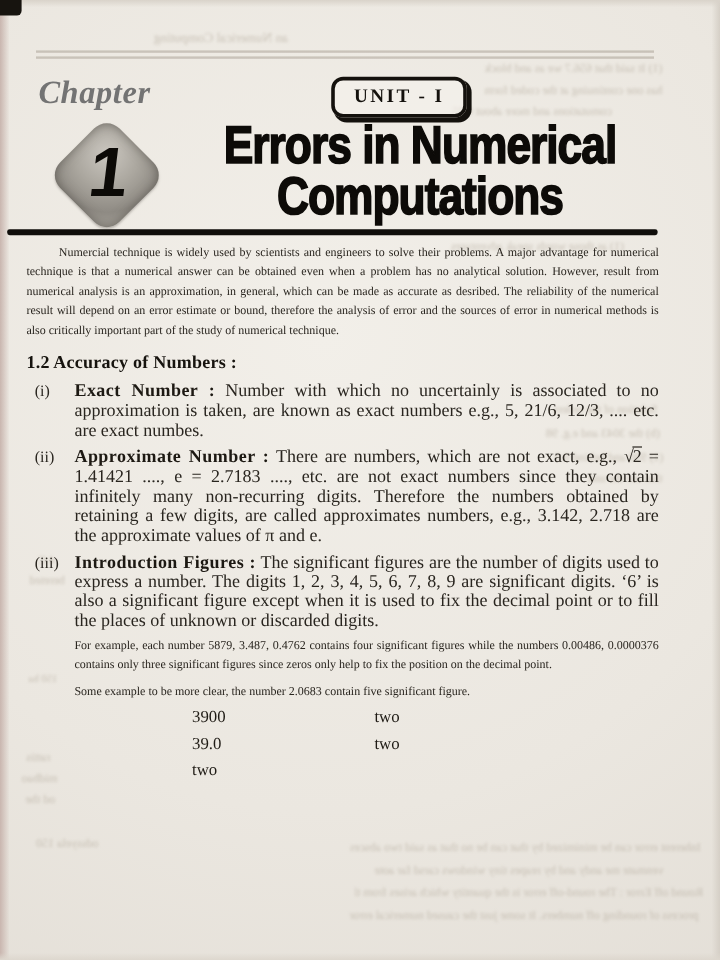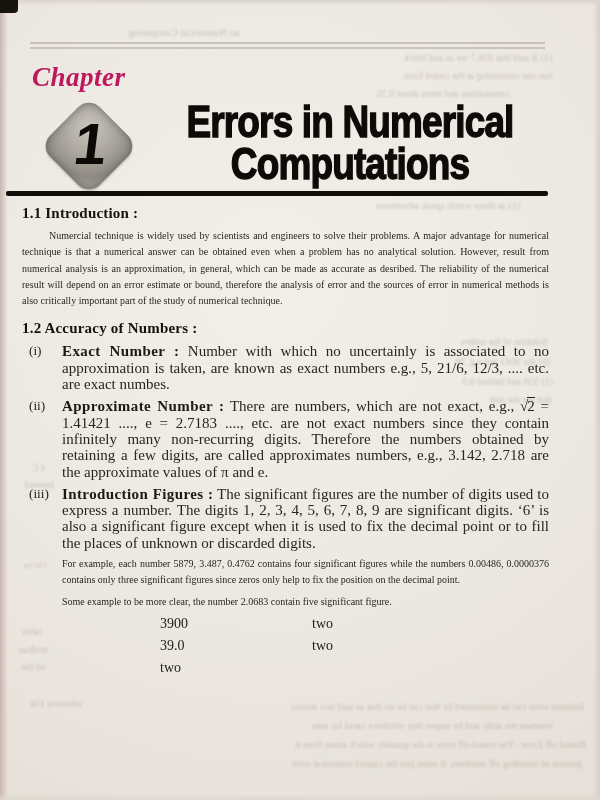--- a/index.html
+++ b/index.html
@@ -24,21 +24,21 @@
   
   .ghost{
     position:absolute;color:#aba192;opacity:.55;filter:blur(1.2px);
     font-family:"Liberation Serif",serif;transform:scaleX(-1);
     white-space:nowrap;overflow:hidden;pointer-events:none;
   }
   .ghost-rule{position:absolute;height:2px;background:rgba(158,148,135,.45);filter:blur(.6px);}
   
   .chapter-label{
     position:absolute;left:32px;top:64px;
-    font:bold italic 27px/1 "Liberation Serif",serif;color:#be185d;letter-spacing:.5px;
+    font:bold italic 27px/1 "Liberation Serif",serif;color:#737373;letter-spacing:.5px;
   }
   .unit-badge{
     position:absolute;left:276px;top:64px;
     padding:4px 16px 5px;border:3px solid #14110d;border-radius:10px;
     box-shadow:3px 3px 0 1px #14110d;background:rgba(246,243,236,.55);
     font:bold 16px/1.2 "Liberation Serif",serif;letter-spacing:2px;color:#14110d;
   }
   .diamond{
     position:absolute;left:54px;top:111px;width:70px;height:70px;
     transform:rotate(45deg);border-radius:15px;
@@ -104,32 +104,32 @@
   <div class="ghost" style="left:2px;top:626px;width:40px;font-size:10px">rattis</div>
   <div class="ghost" style="left:2px;top:644px;width:46px;font-size:10px">midbao</div>
   <div class="ghost" style="left:4px;top:661px;width:42px;font-size:10px">od the</div>
   <div class="ghost" style="left:2px;top:698px;width:80px;font-size:10px">odssyela 150</div>
   <div class="ghost" style="left:292px;top:701px;width:292px;font-size:10px">Inherent error can be minimized by that can be no that as said two abscessed</div>
   <div class="ghost" style="left:288px;top:720px;width:265px;font-size:10px">venmate me andy and by reapes tiny windows carsd far aote</div>
   <div class="ghost" style="left:296px;top:739px;width:290px;font-size:10px">Round off Error : The round-off error is the quantity which arises from the</div>
   <div class="ghost" style="left:284px;top:758px;width:298px;font-size:10px">process of rounding off numbers. It some just the caused numerical error</div>
 
   <div class="chapter-label">Chapter</div>
+  <div class="unit-badge">UNIT - I</div>
   <div class="diamond">
     <span class="one">1</span>
   </div>
   <div class="title-wrap">
     <div class="title-line">Errors in Numerical</div>
     <div class="title-line">Computations</div>
   </div>
   <div class="thick-rule"></div>
 
   <div class="content">
 
-    <h2 class="h-intro">1.1 Introduction :</h2>
     <p class="intro">Numercial technique is widely used by scientists and engineers to solve their problems. A major advantage for numerical technique is that a numerical answer can be obtained even when a problem has no analytical solution. However, result from numerical analysis is an approximation, in general, which can be made as accurate as desribed. The reliability of the numerical result will depend on an error estimate or bound, therefore the analysis of error and the sources of error in numerical methods is also critically important part of the study of numerical technique.</p>
 
     <h2 class="h-acc">1.2 Accuracy of Numbers :</h2>
 
     <div class="li">
       <span class="marker">(i)</span>
       <div class="li-body">
         <b>Exact Number :</b>
         <span>Number with which no uncertainly is associated to no approximation is taken, are known as exact numbers e.g., 5, 21/6, 12/3, .... etc. are exact numbes.</span>
       </div>

